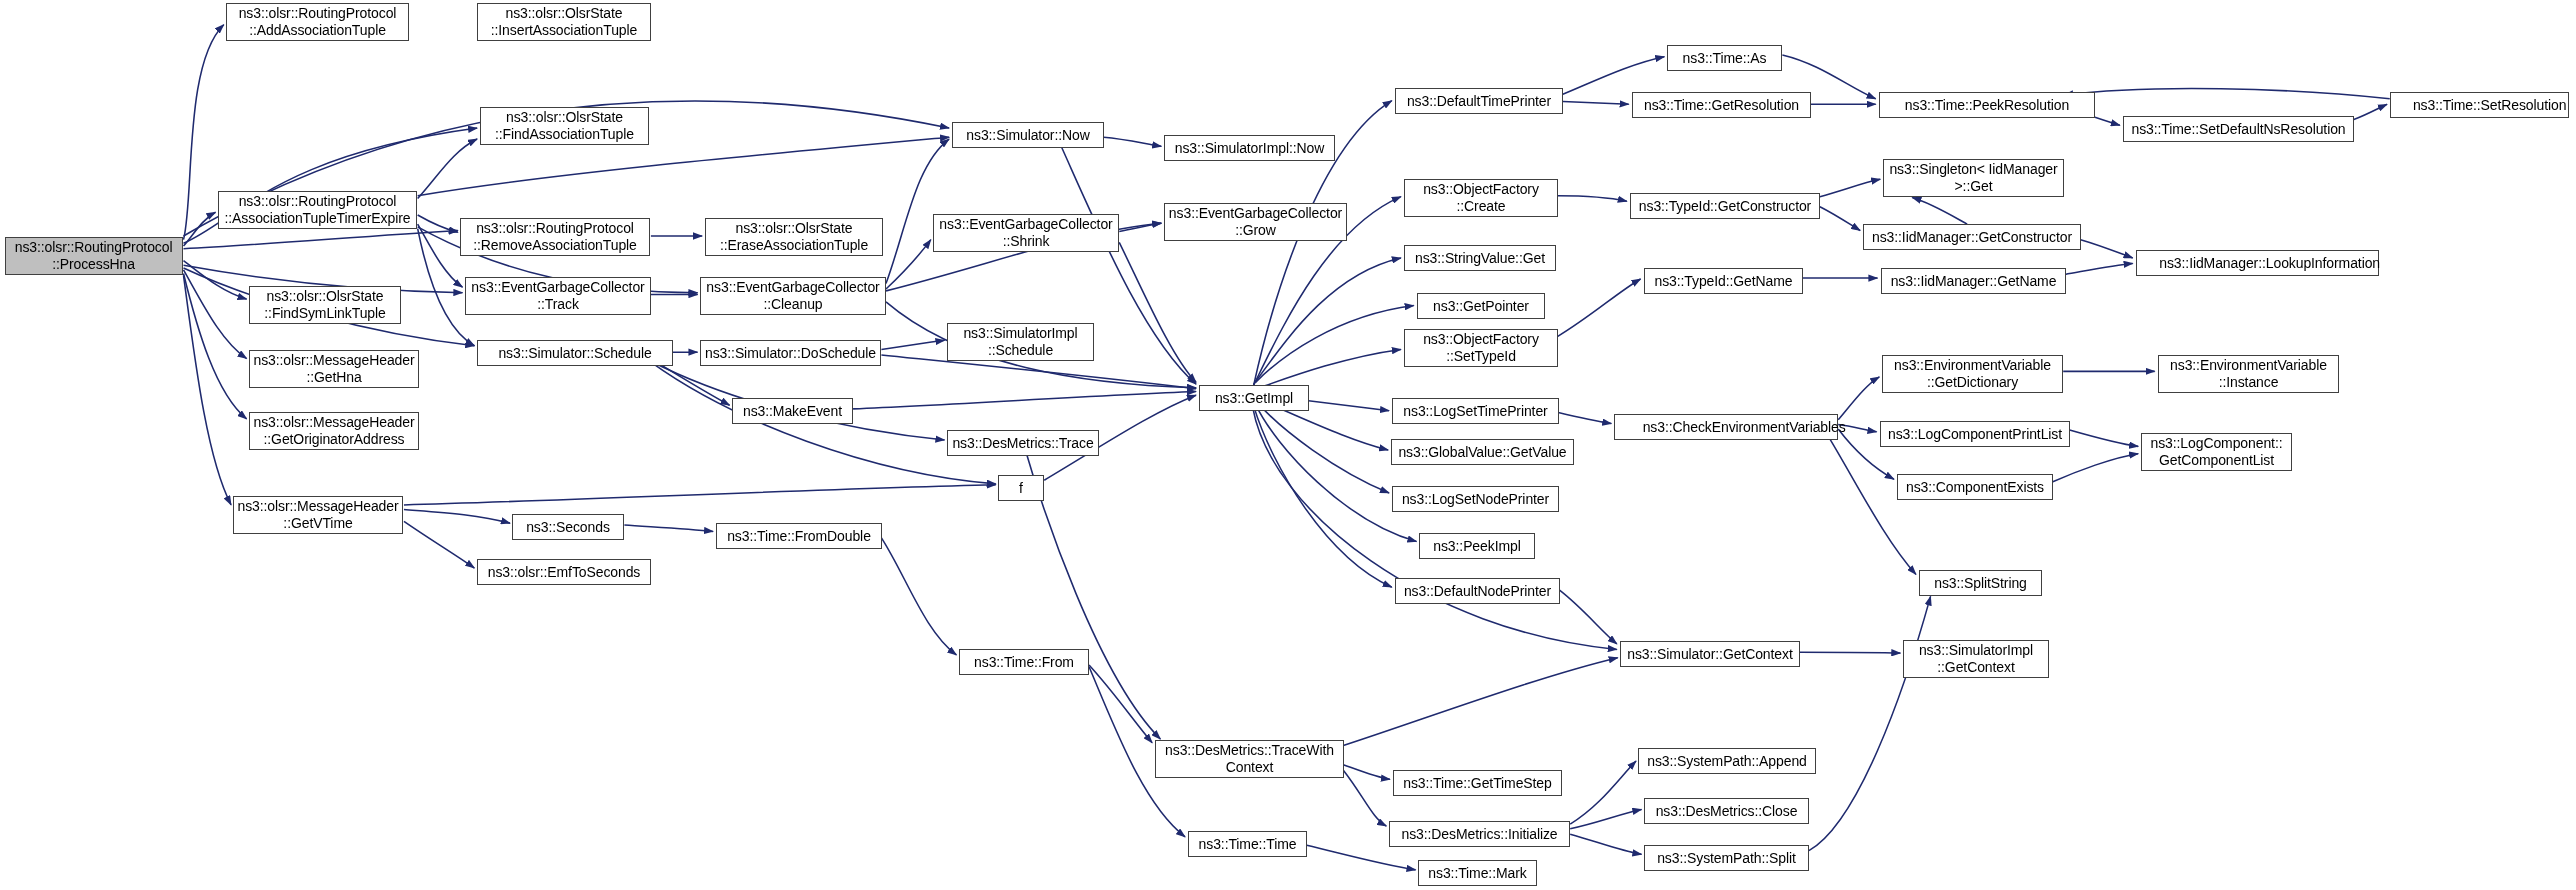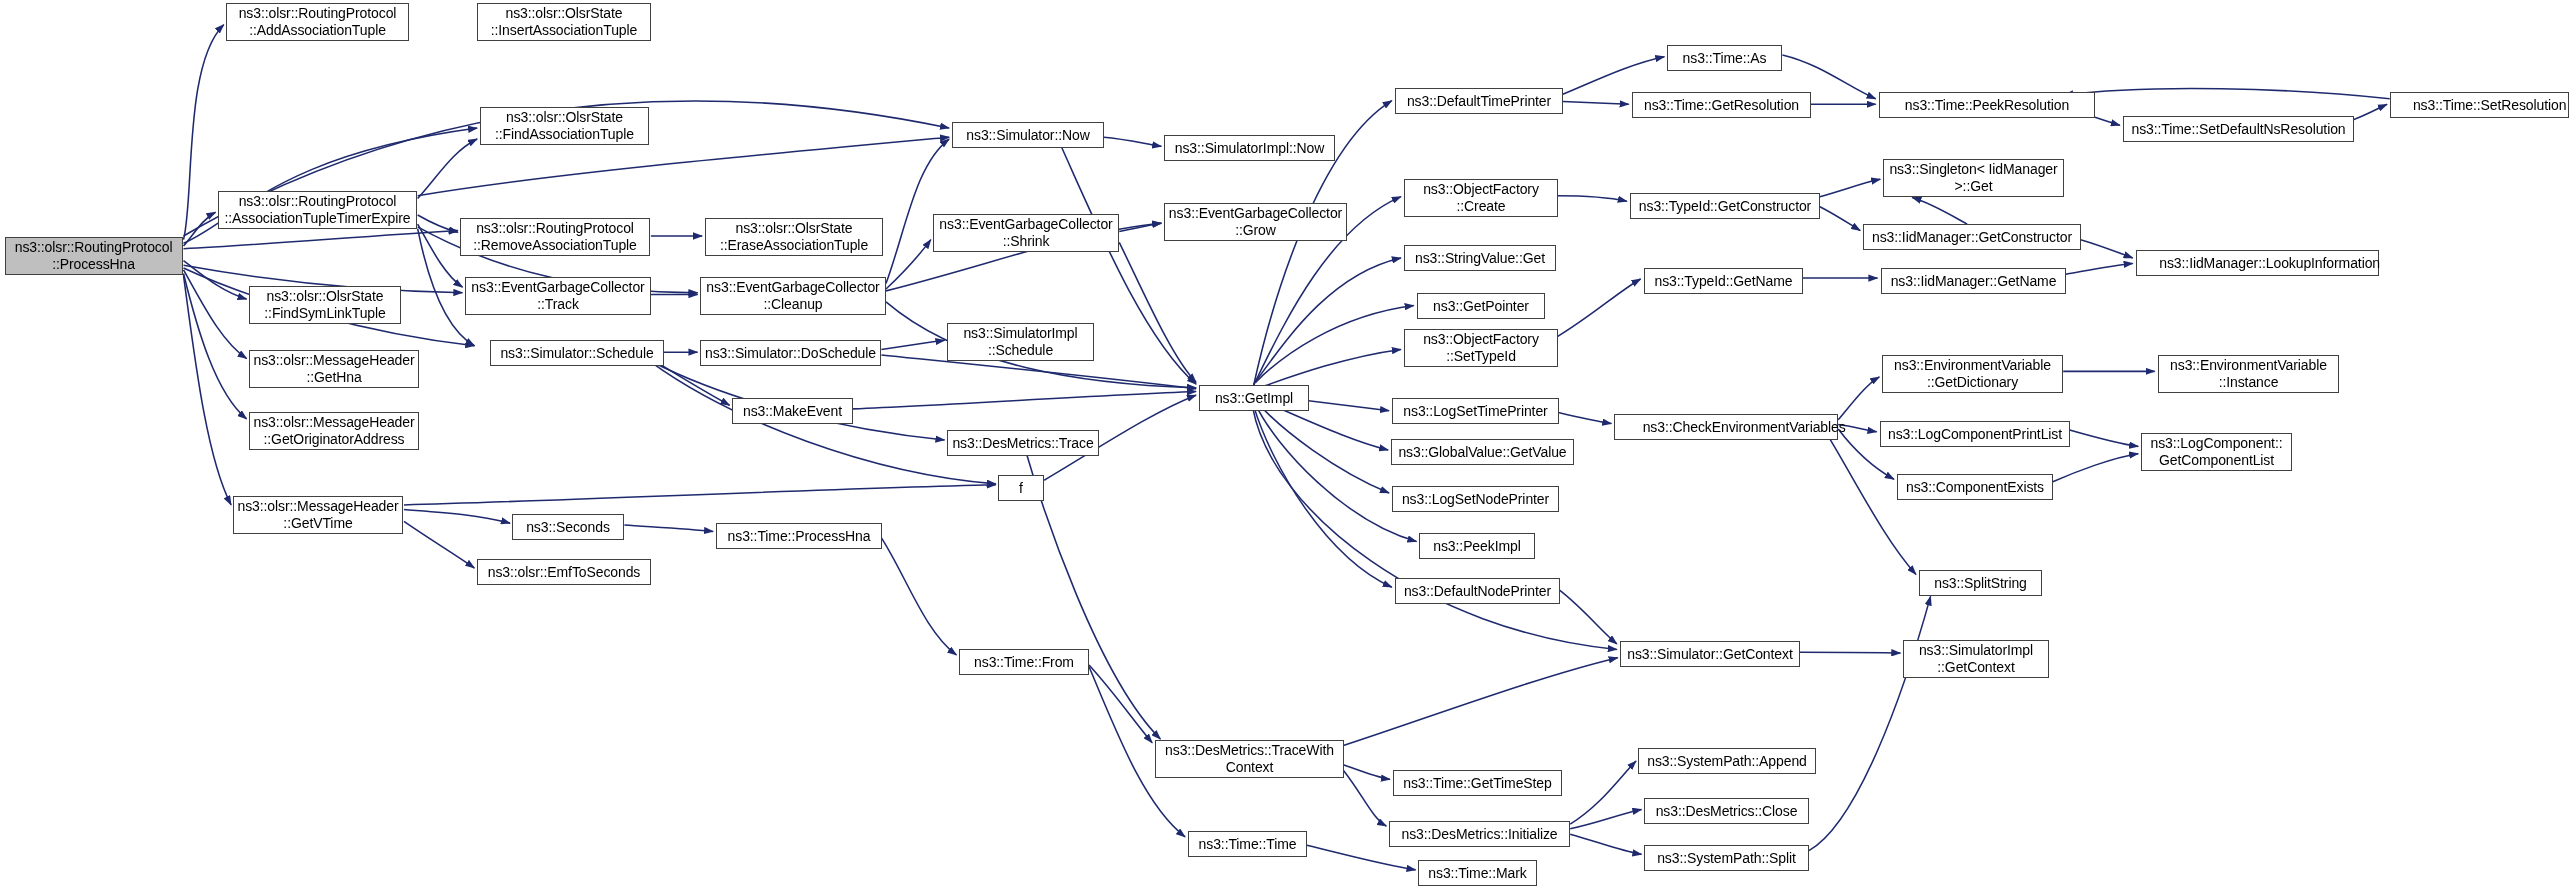--- a/index.html
+++ b/index.html
@@ -160,30 +160,30 @@
       <div class="node" style="left: 1164px; top: 203px; width: 183px; height: 38px;">ns3::EventGarbageCollector
 ::Grow</div>
       <div class="node" style="left: 952px; top: 122px; width: 152px; height: 26px;">ns3::Simulator::Now</div>
       <div class="node" style="left: 1164px; top: 135px; width: 171px; height: 26px;">ns3::SimulatorImpl::Now</div>
       <div class="node" style="left: 249px; top: 350px; width: 170px; height: 38px;">ns3::olsr::MessageHeader
 ::GetHna</div>
       <div class="node" style="left: 249px; top: 412px; width: 170px; height: 38px;">ns3::olsr::MessageHeader
 ::GetOriginatorAddress</div>
       <div class="node" style="left: 233px; top: 496px; width: 170px; height: 38px;">ns3::olsr::MessageHeader
 ::GetVTime</div>
-      <div class="node" style="left: 490px; top: 340px; width: 174px; height: 26px;">ns3::Simulator::Schedule</div>
+      <div class="node" style="left: 477px; top: 340px; width: 196px; height: 26px;">ns3::Simulator::Schedule</div>
       <div class="node" style="left: 700px; top: 340px; width: 181px; height: 26px;">ns3::Simulator::DoSchedule</div>
       <div class="node" style="left: 947px; top: 323px; width: 147px; height: 38px;">ns3::SimulatorImpl
 ::Schedule</div>
       <div class="node" style="left: 732px; top: 398px; width: 121px; height: 26px;">ns3::MakeEvent</div>
       <div class="node" style="left: 947px; top: 430px; width: 152px; height: 26px;">ns3::DesMetrics::Trace</div>
       <div class="node" style="left: 998px; top: 475px; width: 46px; height: 26px;">f</div>
       <div class="node" style="left: 512px; top: 514px; width: 112px; height: 26px;">ns3::Seconds</div>
       <div class="node" style="left: 477px; top: 559px; width: 174px; height: 26px;">ns3::olsr::EmfToSeconds</div>
-      <div class="node" style="left: 716px; top: 523px; width: 166px; height: 26px;">ns3::Time::ProcessHna</div>
+      <div class="node" style="left: 716px; top: 523px; width: 166px; height: 26px;">ns3::Time::FromDouble</div>
       <div class="node" style="left: 959px; top: 649px; width: 130px; height: 26px;">ns3::Time::From</div>
       <div class="node" style="left: 1199px; top: 385px; width: 110px; height: 26px;">ns3::GetImpl</div>
       <div class="node" style="left: 1395px; top: 88px; width: 168px; height: 26px;">ns3::DefaultTimePrinter</div>
       <div class="node" style="left: 1667px; top: 45px; width: 115px; height: 26px;">ns3::Time::As</div>
       <div class="node" style="left: 1632px; top: 92px; width: 179px; height: 26px;">ns3::Time::GetResolution</div>
       <div class="node" style="left: 1879px; top: 92px; width: 216px; height: 26px;">ns3::Time::PeekResolution</div>
       <div class="node" style="left: 2123px; top: 116px; width: 231px; height: 26px;">ns3::Time::SetDefaultNsResolution</div>
       <div class="node" style="left: 2390px; top: 92px; width: 179px; height: 26px; padding-left: 24px;">ns3::Time::SetResolution</div>
       <div class="node" style="left: 1404px; top: 179px; width: 154px; height: 38px;">ns3::ObjectFactory
 ::Create</div>

